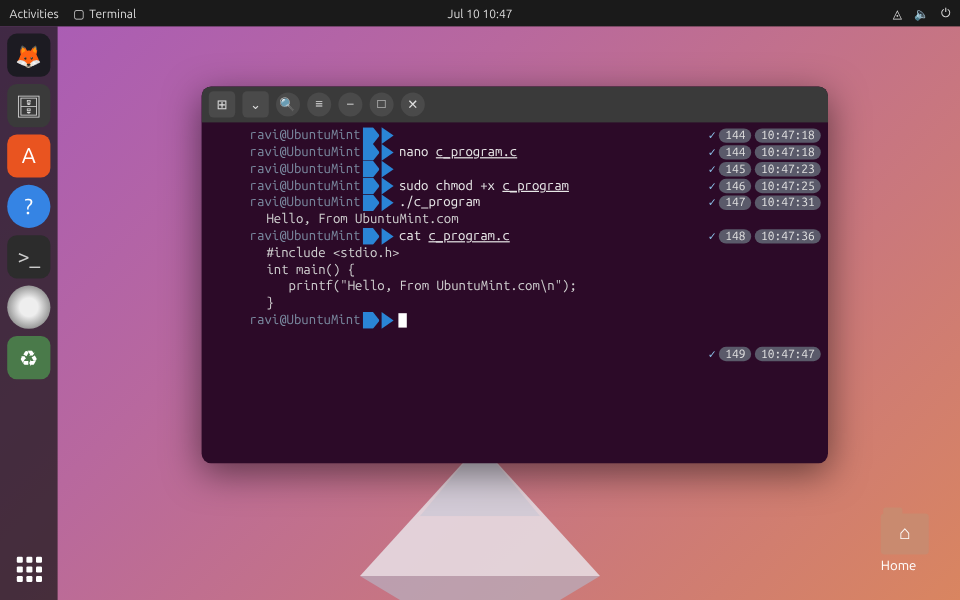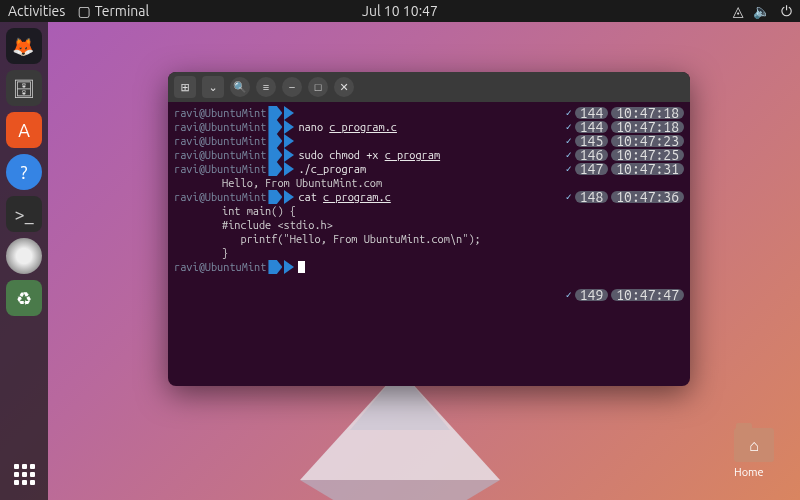--- a/index.html
+++ b/index.html
@@ -9,21 +9,21 @@
   font-family: Ubuntu, sans-serif;
   overflow: hidden;
   position: relative;
 }
 .topbar {
   height: 22px;
   background: #1a1a1a;
   color: #ddd;
   display: flex;
   align-items: center;
-  font-size: 14px;
+  font-size: 10px;
   padding: 2px 8px;
   position: relative;
   z-index: 10;
 }
 .topbar-left { display: flex; gap: 12px; align-items: center; }
 .topbar-center { position: absolute; left: 50%; transform: translateX(-50%); }
 .topbar-right { margin-left: auto; display: flex; gap: 10px; align-items: center; }
 .dock {
   position: absolute;
   left: 0; top: 22px; bottom: 0;
@@ -96,21 +96,21 @@
   flex: 1;
   font-family: 'Ubuntu Mono', monospace;
   font-size: 11px;
   line-height: 14px;
   color: #d0d0d0;
   padding: 4px 6px;
   position: relative;
   overflow: hidden;
 }
 .term-line { display: flex; align-items: center; white-space: pre; }
-.prompt-user { color: #7a8aa0; }
+.prompt-user { color: #7a8aa0; margin-left: 34px; }
 .arrow {
   display: inline-block;
   width: 0; height: 0;
   border-top: 7px solid transparent;
   border-bottom: 7px solid transparent;
   border-left: 10px solid #2a85d6;
   margin-right: 4px;
 }
 .arrow-block {
   display: inline-block;
@@ -131,21 +131,21 @@
   font-size: 10px;
 }
 .hist-check { color: #8cc1e8; font-size: 10px; }
 .hist-pill {
   background: #5a5a6a;
   color: #e0e0e0;
   border-radius: 7px;
   padding: 0 5px;
   height: 12px;
   line-height: 12px;
-  font-size: 14px;
+  font-size: 10px;
 }
 .cursor {
   display: inline-block;
   width: 7px; height: 12px;
   background: #fff;
 }
 .output { color: #d0d0d0; padding-left: 48px; }
 .desktop-icon {
   position: absolute;
   right: 26px; bottom: 22px;
@@ -299,22 +299,22 @@
     </div>
 
     <div class="term-line output">Hello, From UbuntuMint.com</div>
 
     <div class="term-line">
       <span class="prompt-user">ravi@UbuntuMint</span> <span class="arrow-block"></span><span class="arrow"></span>
       <span class="cmd"><span>cat </span><span class="underline">c_program.c</span></span>
       <span class="hist-badge" style="top:88px;"><span class="hist-check">✓</span><span class="hist-pill">148</span><span class="hist-pill">10:47:36</span></span>
     </div>
 
+    <div class="term-line output">#include &lt;stdio.h&gt;</div>
     <div class="term-line output">int main() {</div>
-    <div class="term-line output">#include &lt;stdio.h&gt;</div>
     <div class="term-line output">   printf("Hello, From UbuntuMint.com\n");</div>
     <div class="term-line output">}</div>
 
     <div class="term-line">
       <span class="prompt-user">ravi@UbuntuMint</span> <span class="arrow-block"></span><span class="arrow"></span>
       <span class="cursor"></span>
       <span class="hist-badge" style="top:186px;"><span class="hist-check">✓</span><span class="hist-pill">149</span><span class="hist-pill">10:47:47</span></span>
     </div>
   </div>
 </div>

